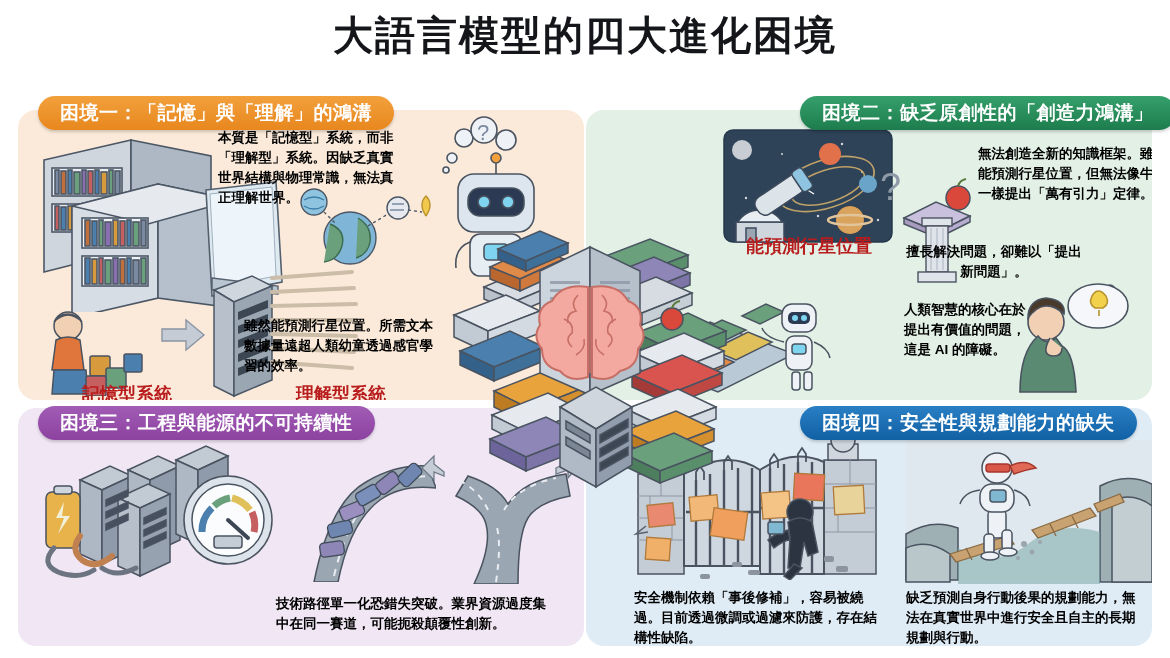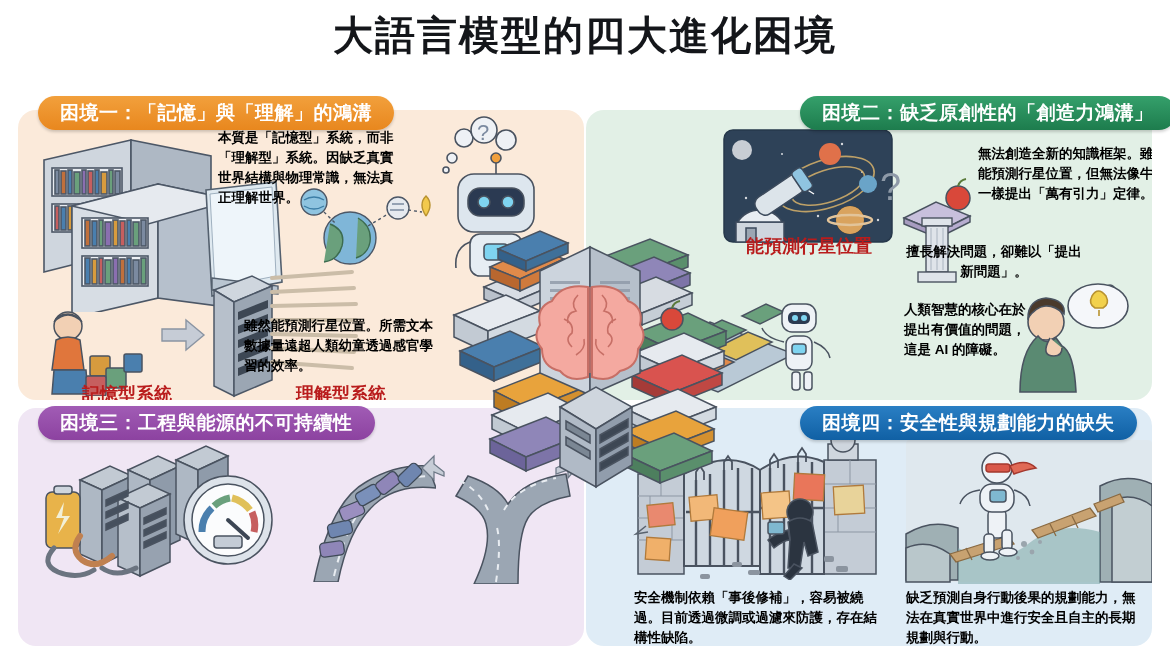--- a/index.html
+++ b/index.html
@@ -467,20 +467,21 @@
           <path d="M86 62 q14 -24 52 -32"></path>
           <path d="M70 62 q-10 -22 -34 -32"></path>
         </g>
         <g fill="#c6ccd6" stroke="#6f7a88" stroke-width="1.3">
           <polygon points="138,20 150,14 150,6 160,18 150,30 150,22 138,26"></polygon>
           <polygon points="26,24 16,16 16,8 4,20 16,32 16,24 26,28"></polygon>
         </g>
       </svg>
     </div>
 
+    <div class="copy" style="left:258px; top:186px; width:282px;">技術路徑單一化恐錯失突破。業界資源過度集中在同一賽道，可能扼殺顛覆性創新。</div>
   </div>
 
   <div class="quad" id="quad4">
     <div class="art" style="left:42px; top:26px;">
       <svg width="260" height="146" viewBox="0 0 260 146">
         <g stroke="#4a5360" stroke-width="1.5">
           <rect x="10" y="40" width="46" height="100" fill="#c4ccd6"></rect>
           <rect x="18" y="22" width="30" height="18" fill="#cfd6de"></rect>
           <circle cx="33" cy="16" r="12" fill="#cfd6de"></circle>
           <rect x="196" y="26" width="52" height="114" fill="#c4ccd6"></rect>

